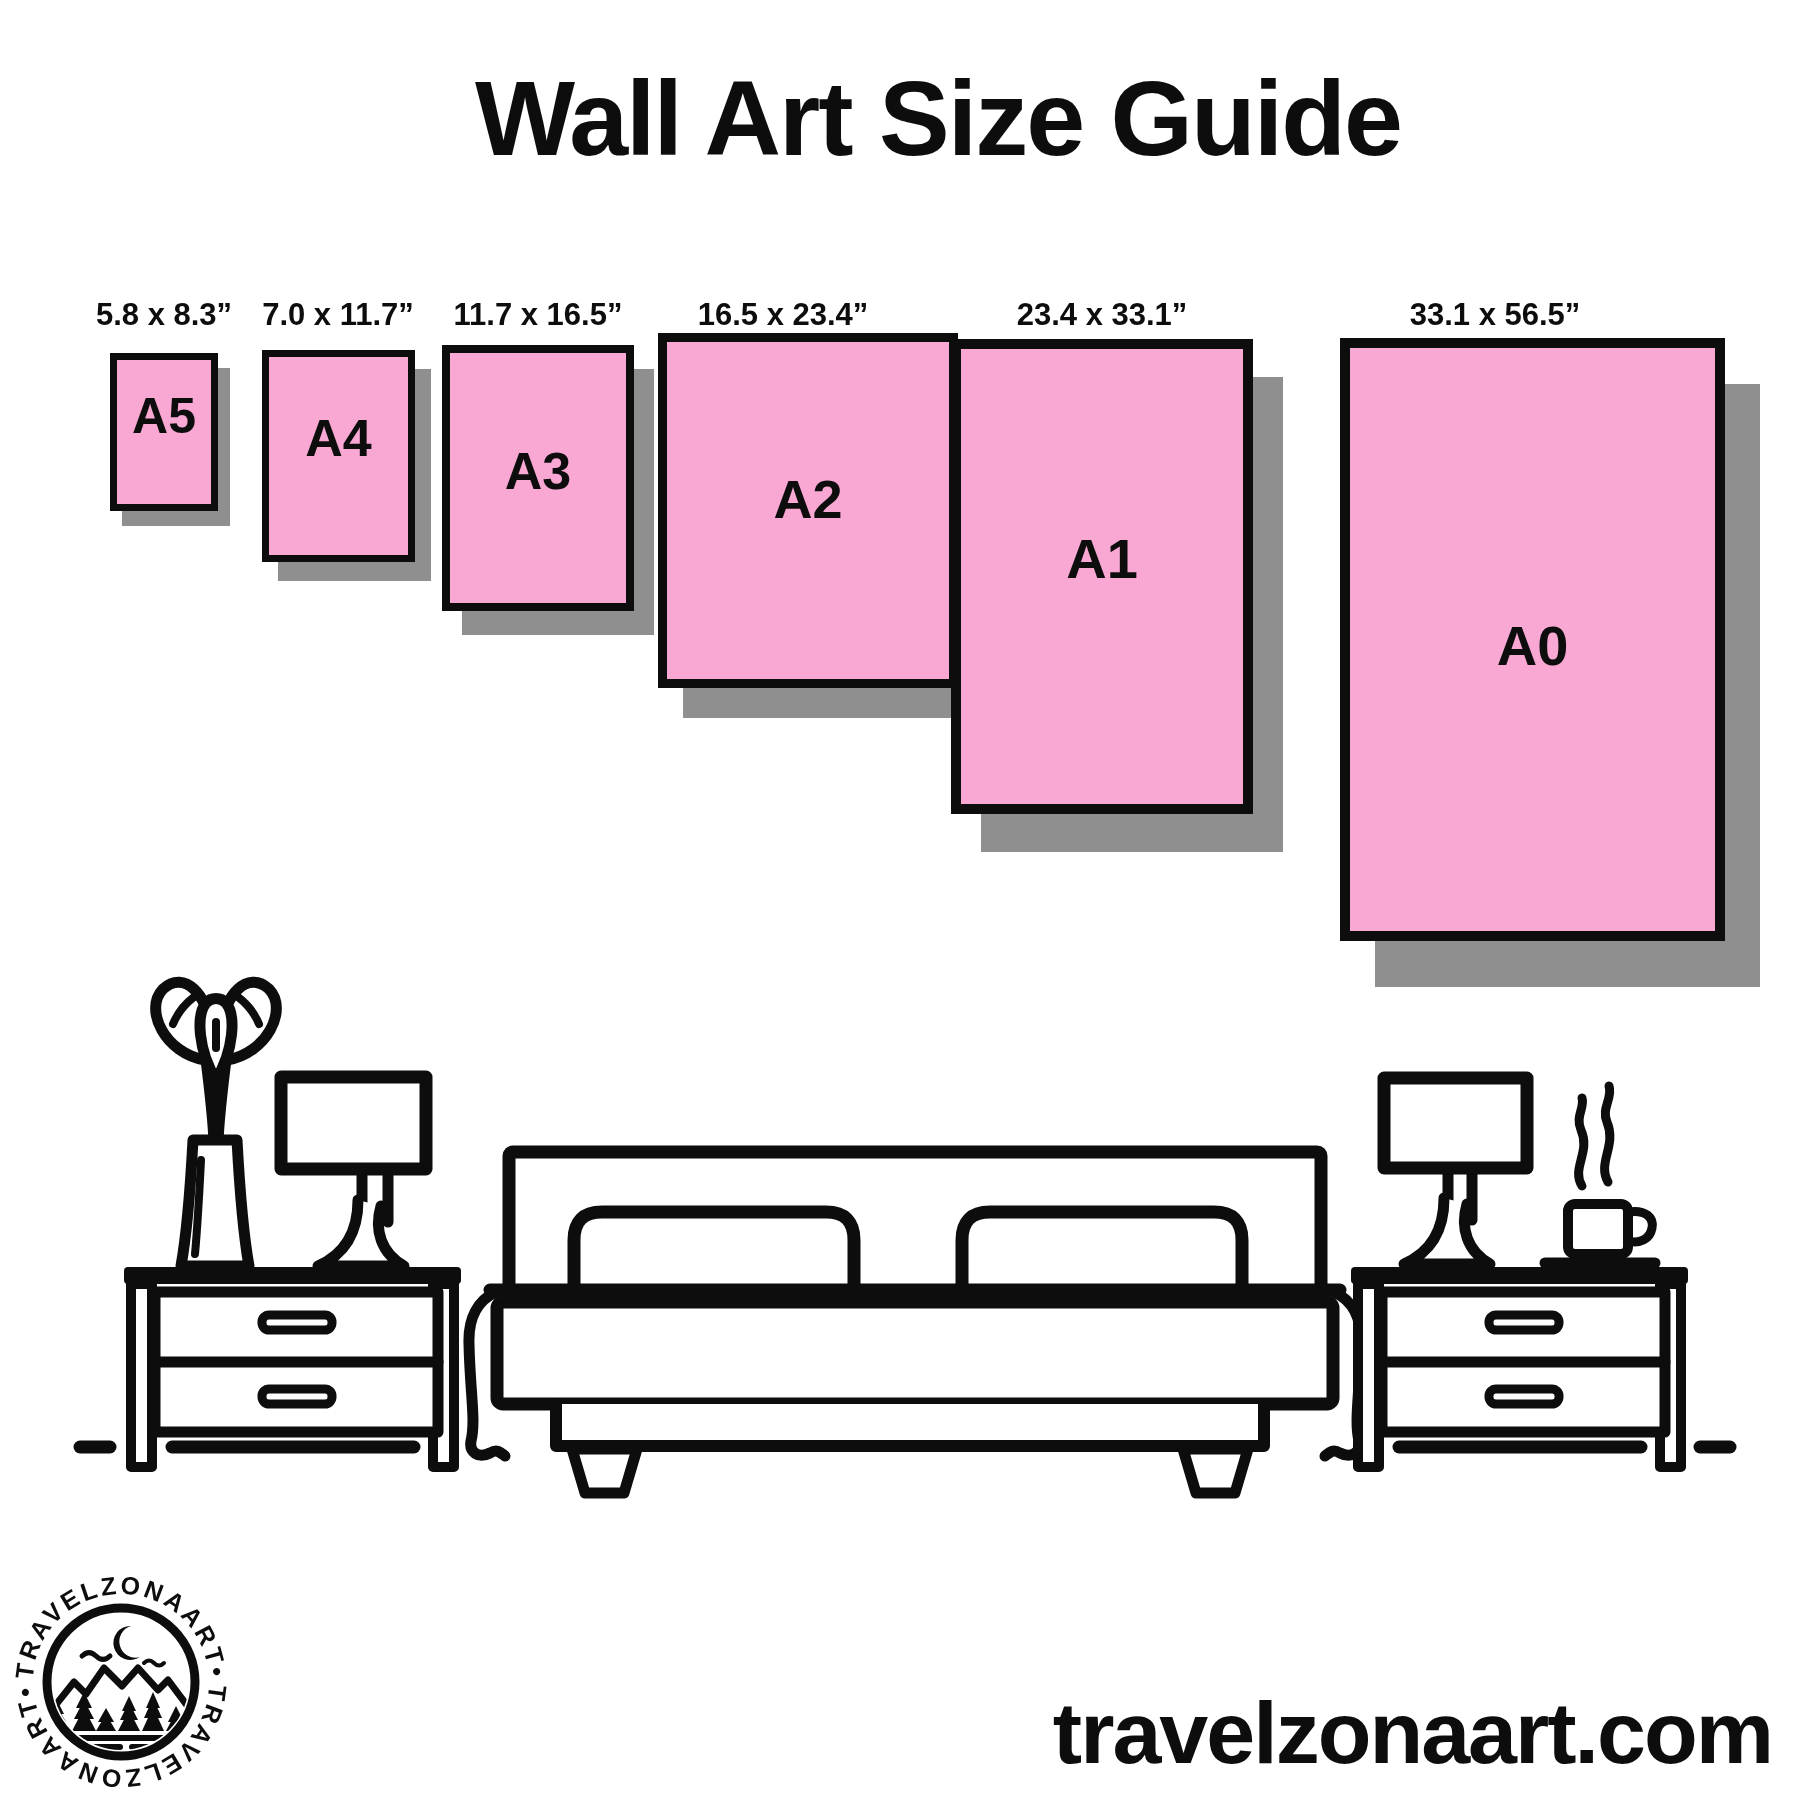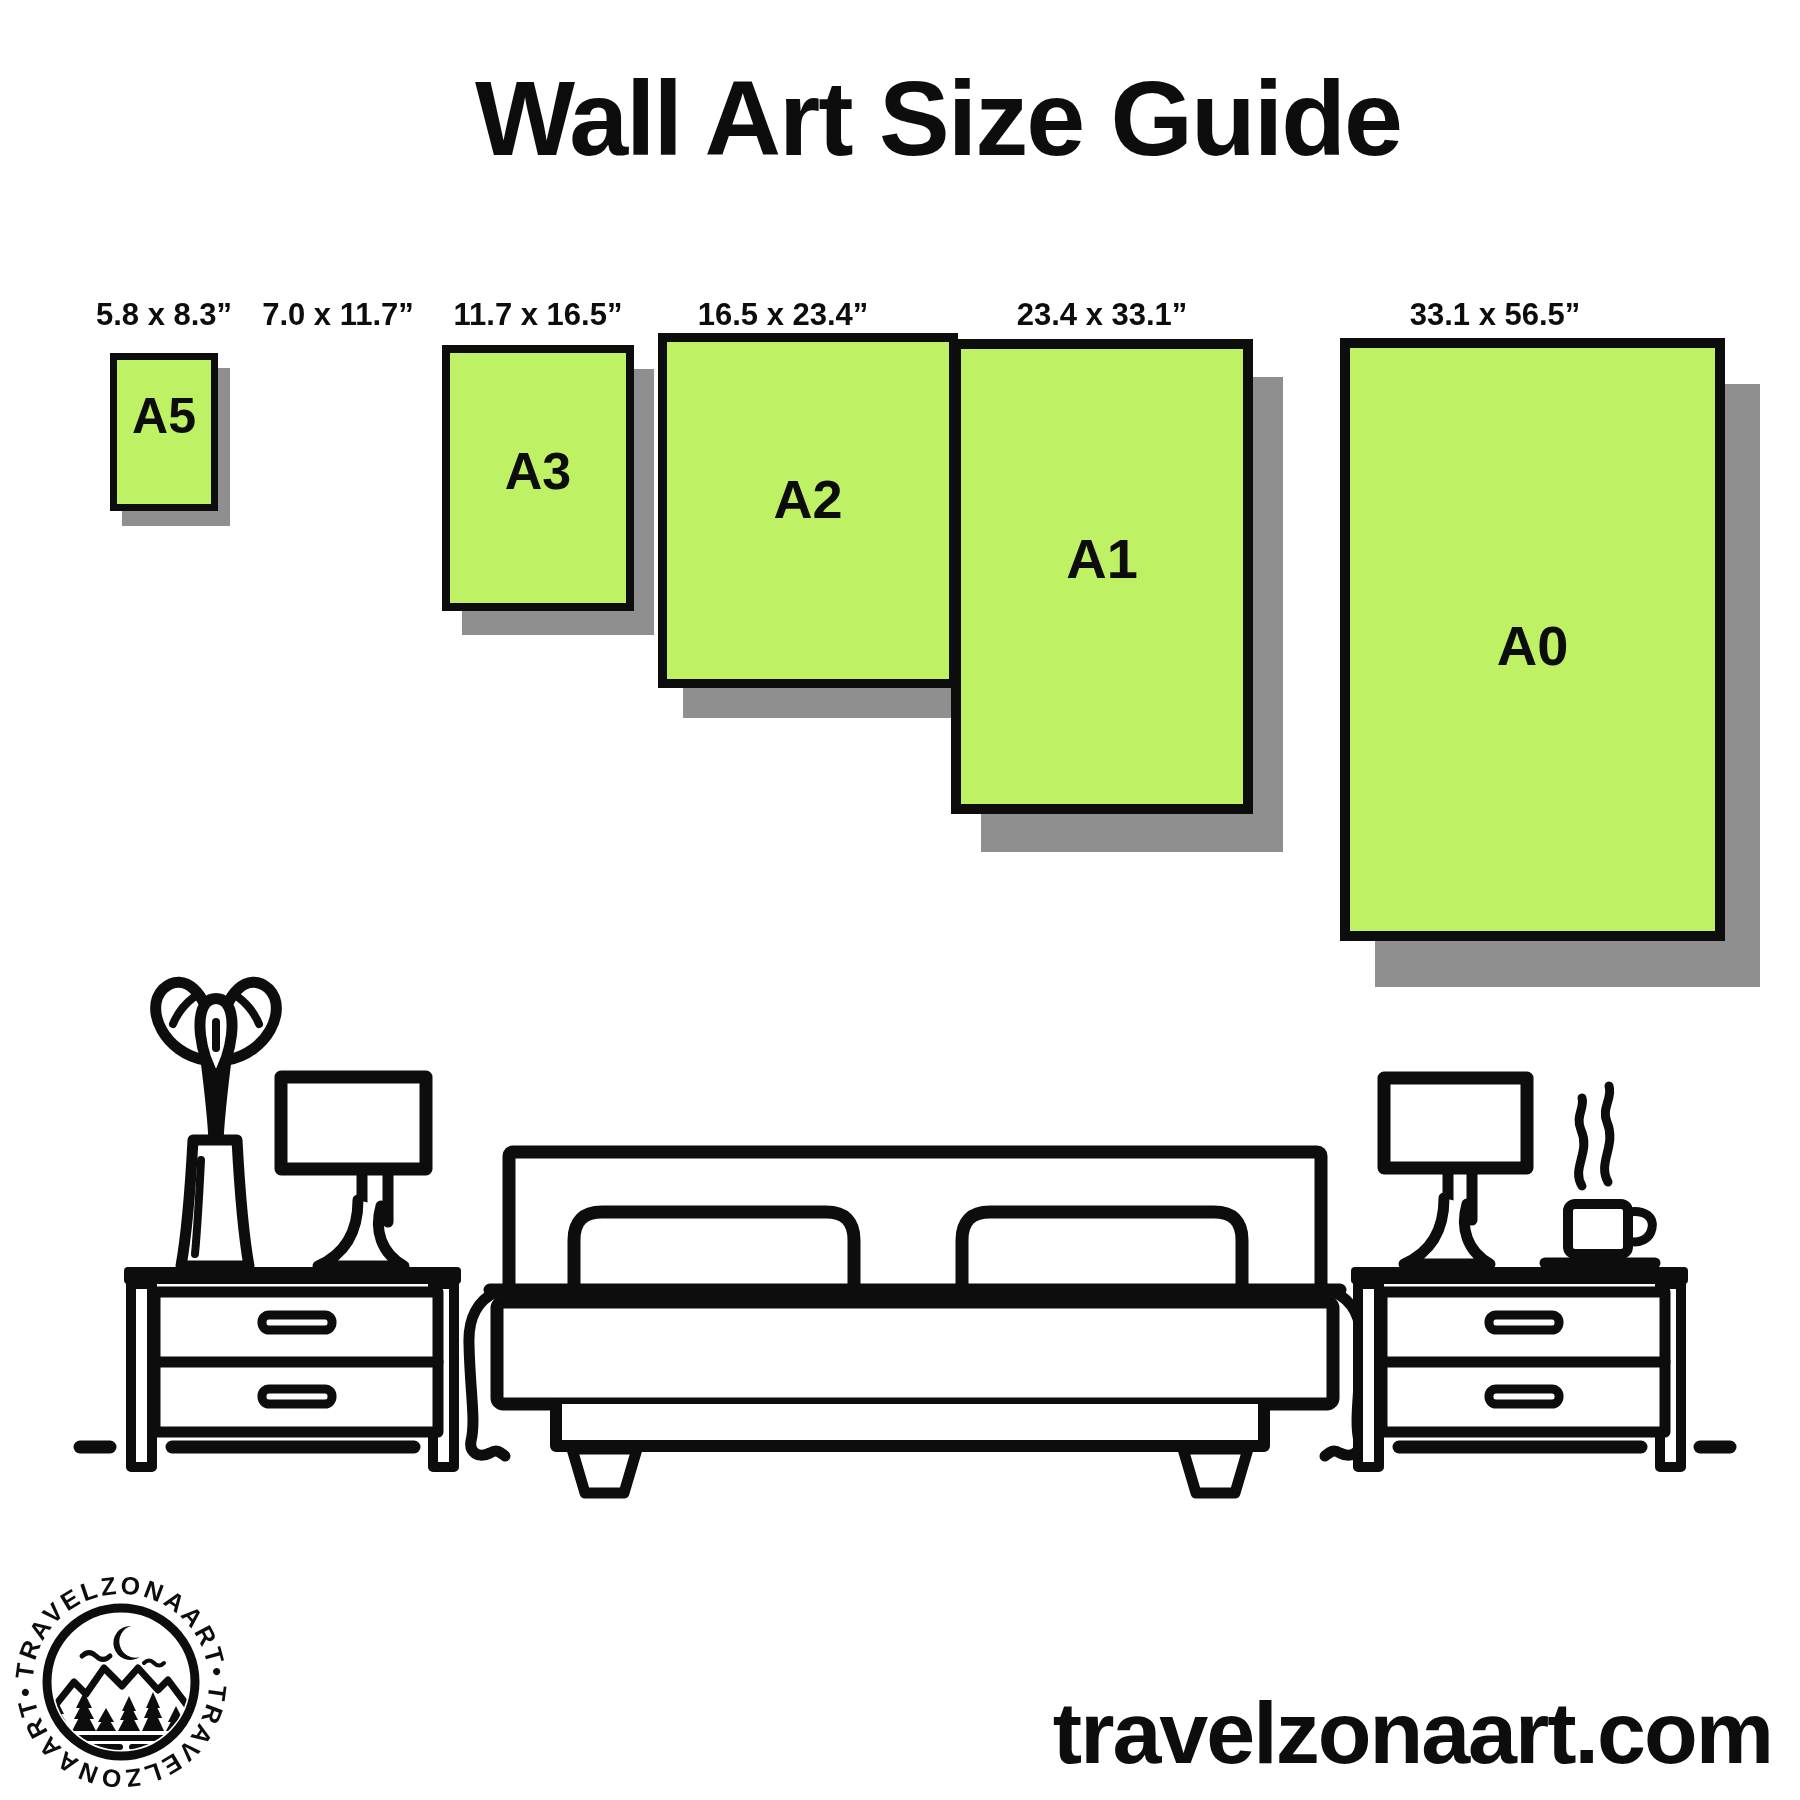--- a/index.html
+++ b/index.html
@@ -2,21 +2,21 @@
 <html style="--ink: #0d0d0d; --shadow: #8f8f8f;"><head>
 <meta charset="utf-8">
 <style>
   html,body{margin:0;padding:0;background:#fff}
   .canvas{position:relative;width:1800px;height:1800px;background:#fff;overflow:hidden;
           font-family:"Liberation Sans",sans-serif;color:var(--ink,#0d0d0d)}
   .title{position:absolute;top:58px;left:0;right:0;text-align:center;transform:translateX(38px);
          font-size:106px;font-weight:700;letter-spacing:-2px;margin:0}
   .dims{position:absolute;top:297px;transform:translateX(-50%);font-size:31px;font-weight:700;
         white-space:nowrap;letter-spacing:0}
-  .frame{position:absolute;background:#bef264;display:flex;align-items:center;justify-content:center;
+  .frame{position:absolute;background:#f9a8d4;display:flex;align-items:center;justify-content:center;
          box-sizing:border-box;border:7px solid var(--ink,#0d0d0d)}
   .letter{font-weight:700;line-height:1}
   
   .d-a5{left:164px}.d-a4{left:338px}.d-a3{left:538px}.d-a2{left:783px}.d-a1{left:1102px}.d-a0{left:1495px}
   .f-a5{left:110px;top:353px;width:108px;height:158px;border-width:7px;box-shadow:12px 15px 0 0 var(--shadow,#8f8f8f)}
   .f-a5 .letter{font-size:50px;transform:translateY(-16px)}
   .f-a4{left:262px;top:350px;width:153px;height:212px;border-width:7px;box-shadow:16px 19px 0 0 var(--shadow,#8f8f8f)}
   .f-a4 .letter{font-size:52px;transform:translateY(-18px)}
   .f-a3{left:442px;top:345px;width:192px;height:266px;border-width:8px;box-shadow:20px 24px 0 0 var(--shadow,#8f8f8f)}
   .f-a3 .letter{font-size:52px;transform:translateY(-7px)}
@@ -39,20 +39,23 @@
 
   <div class="dims d-a5">5.8 x 8.3”</div>
   <div class="dims d-a4">7.0 x 11.7”</div>
   <div class="dims d-a3">11.7 x 16.5”</div>
   <div class="dims d-a2">16.5 x 23.4”</div>
   <div class="dims d-a1">23.4 x 33.1”</div>
   <div class="dims d-a0">33.1 x 56.5”</div>
 
   <div class="frame f-a5">
       <span class="letter">A5</span>
+    </div>
+  <div class="frame f-a4">
+      <span class="letter">A4</span>
     </div>
   <div class="frame f-a3">
       <span class="letter">A3</span>
     </div>
   <div class="frame f-a2">
       <span class="letter">A2</span>
     </div>
   <div class="frame f-a1">
       <span class="letter">A1</span>
     </div>

